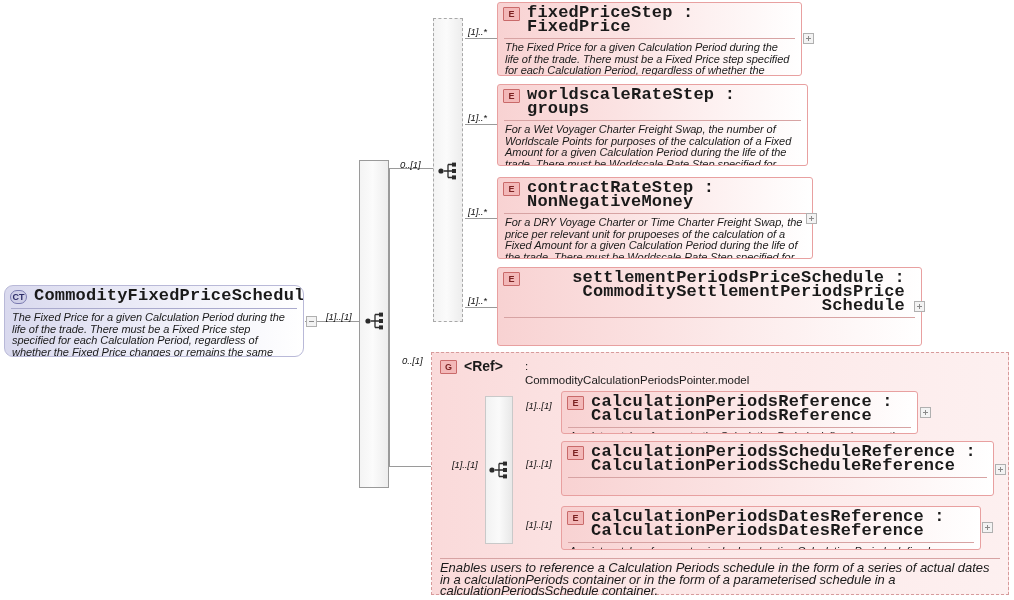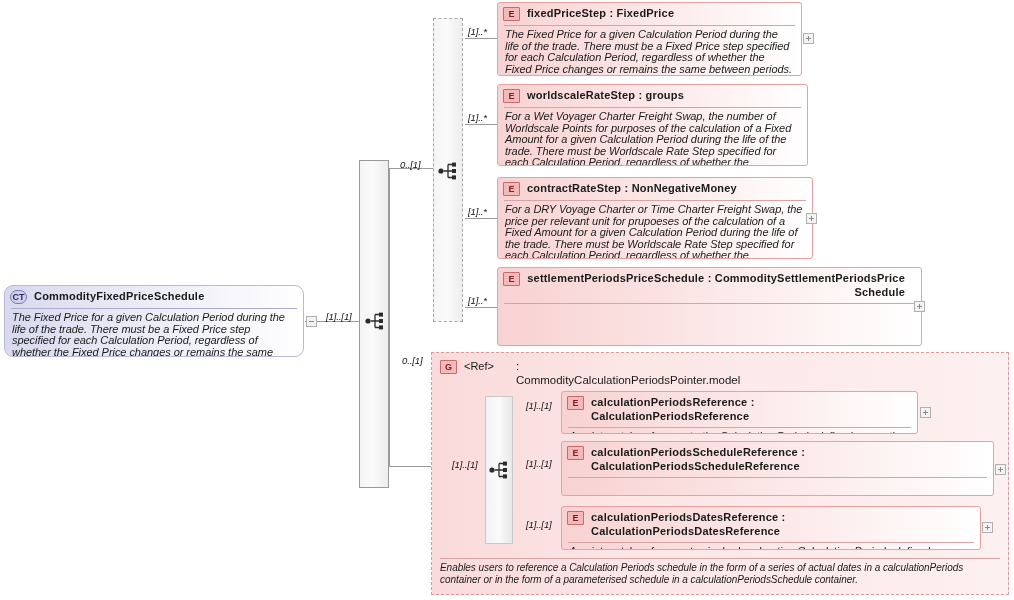--- a/index.html
+++ b/index.html
@@ -45,25 +45,26 @@
     text-align: center;
     font-size: 9px;
     font-weight: bold;
     border: 1px solid;
     box-sizing: border-box;
     margin-right: 7px;
     margin-top: 1px;
     border-radius: 1px;
   }
   .node-title {
-    font-size: 11px;
+    font-size: 17px;
     font-weight: bold;
     letter-spacing: 0.2px;
     line-height: 14px;
     flex: 1 1 auto;
+    font-family: Liberation Mono, monospace;
   }
   .node-sep {
     height: 1px;
     margin: 0 6px;
   }
   .node-doc {
     font-size: 11px;
     font-style: italic;
     line-height: 11.6px;
     padding: 3px 7px 4px 7px;
@@ -108,39 +109,39 @@
     display: flex;
     align-items: flex-start;
     padding: 6px 8px 0 8px;
   }
   .group-hdr .badge {
     border-color: #c96a6a;
     background: #f3b8b8;
     color: #7b2222;
   }
   .group-ref {
-    font-size: 11px;
-    font-weight: normal;
+    font-size: 14px;
+    font-weight: bold;
     margin-right: 22px;
     line-height: 14px;
   }
   .group-type {
     font-size: 11.5px;
     line-height: 14px;
     width: 175px;
   }
   .group-foot-sep {
     position: absolute;
     left: 8px; right: 8px;
     height: 1px;
     background: #d7a3a3;
   }
   .group-foot {
     position: absolute;
-    font-size: 10px;
+    font-size: 13px;
     font-style: italic;
     line-height: 11.6px;
     letter-spacing: -0.05px;
   }
 
   
   .bar {
     position: absolute;
     box-sizing: border-box;
     background: linear-gradient(to right, #f4f4f4 0%, #fbfbfb 45%, #ededed 100%);

